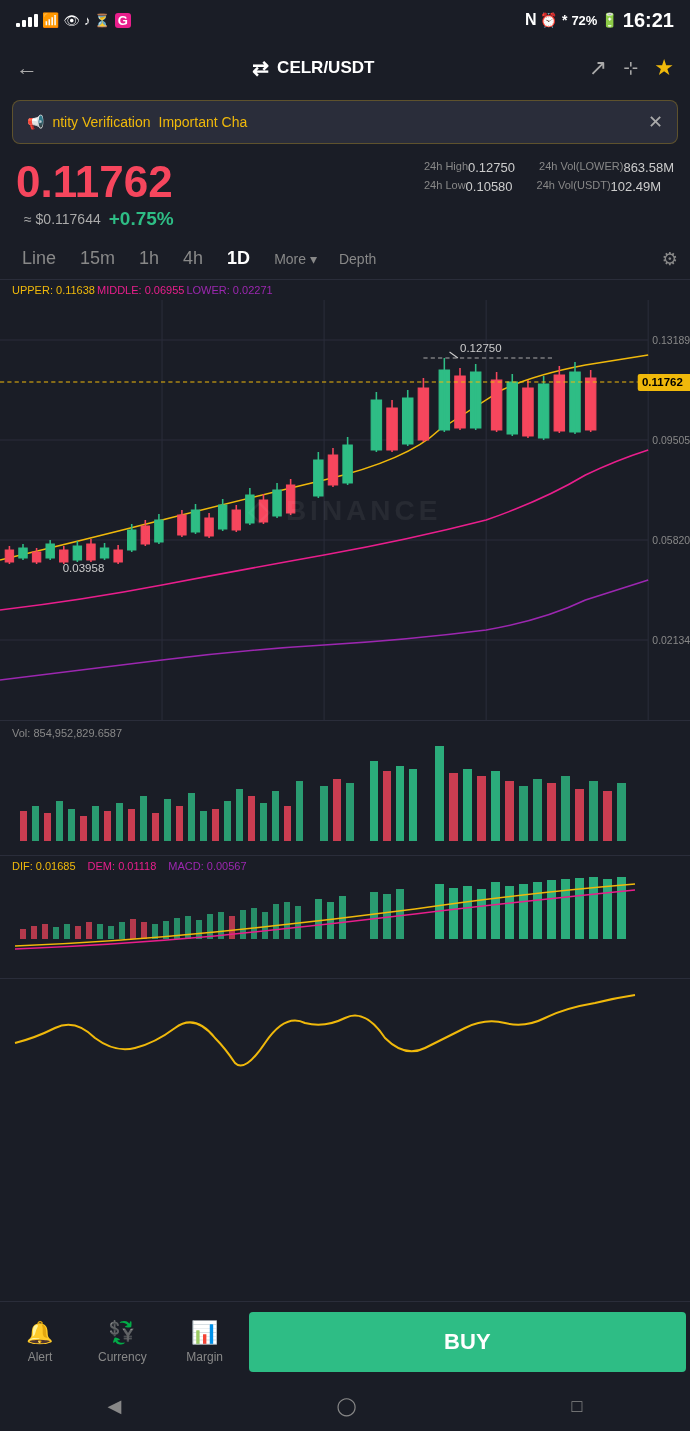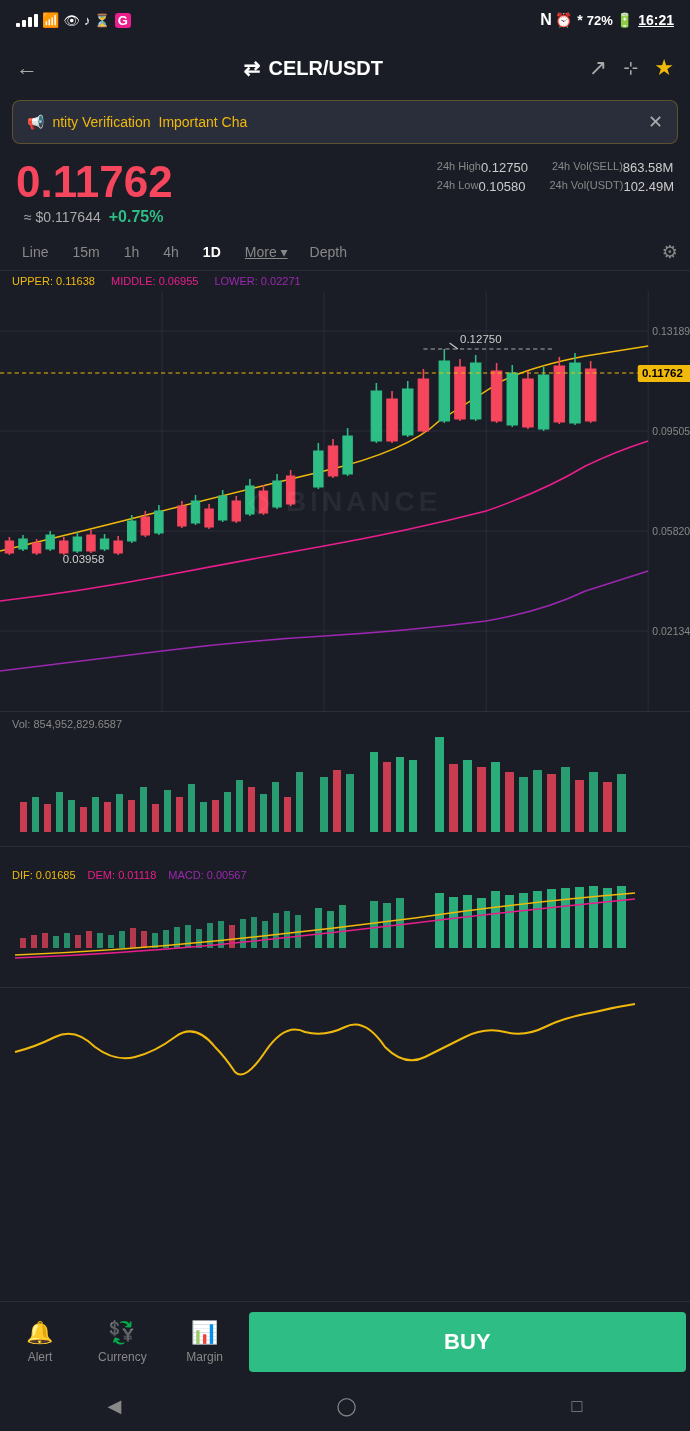--- a/index.html
+++ b/index.html
@@ -65,52 +65,52 @@
     
     .price-section {
       display: flex;
       padding: 12px 16px 8px;
       align-items: flex-start;
       justify-content: space-between;
     }
     .price-left { display: flex; flex-direction: column; gap: 4px; }
     .main-price { font-size: 44px; font-weight: 700; color: #f6465d; line-height: 1; }
     .price-usd { font-size: 14px; color: #aaa; margin-left: 8px; }
-    .price-change { color: #2ebd85; font-size: 16px; font-weight: 600; }
+    .price-change { color: #2ebd85; font-size: 19px; font-weight: 600; }
     .price-stats { display: flex; flex-direction: column; gap: 4px; }
     .stat-row { display: flex; gap: 24px; }
     .stat-item { display: flex; }
     .stat-label { font-size: 11px; color: #888; }
     .stat-value { font-size: 13px; color: #ccc; font-weight: 500; }
 
     
     .chart-tabs {
       display: flex;
       align-items: center;
       padding: 4px 12px;
       border-bottom: 1px solid #2a2d3a;
       gap: 4px;
     }
     .tab-item {
       padding: 6px 10px;
-      font-size: 14px;
+      font-size: 18px;
       color: #888;
       cursor: pointer;
       border-radius: 4px;
     }
     .tab-item.active { color: #fff; font-weight: 700; }
-    .tab-more { display: flex; align-items: center; color: #888; font-size: 14px; cursor: pointer; gap: 2px; text-decoration: underline; }
+    .tab-more { display: flex; align-items: center; color: #888; font-size: 14px; cursor: pointer; gap: 2px; }
     .tab-depth { color: #888; font-size: 14px; cursor: pointer; margin-left: 8px; }
     .tab-settings { margin-left: auto; color: #888; font-size: 18px; cursor: pointer; }
 
     
     .bollinger-labels {
       display: flex;
       padding: 4px 12px;
-      gap: 16px;
+      gap: 2px;
       font-size: 11px;
       background: #1a1d26;
     }
     .bb-upper { color: #f0b90b; }
     .bb-middle { color: #e91e8c; }
     .bb-lower { color: #9c27b0; }
 
     
     .chart-container {
       position: relative;
@@ -136,21 +136,21 @@
       background: #1a1d26;
       border-top: 1px solid #2a2d3a;
       padding: 4px 12px 0;
     }
     .vol-label { font-size: 11px; color: #888; padding: 2px 0; }
 
     
     .macd-section {
       background: #1a1d26;
       border-top: 1px solid #2a2d3a;
-      padding: 20px 12px 0;
+      padding: 2px 12px 0;
     }
     .macd-labels { display: flex; gap: 12px; font-size: 11px; padding: 2px 0; }
     .dif-label { color: #f0b90b; }
     .dem-label { color: #e91e8c; }
     .macd-label { color: #9c27b0; }
 
     
     .rsi-section {
       background: #1a1d26;
       border-top: 1px solid #2a2d3a;
@@ -244,29 +244,29 @@
     <span style="font-size:13px;">♪</span>
     <span style="font-size:13px;">⏳</span>
     <span style="font-size:13px; background:#e91e8c; padding:0 3px; border-radius:3px; color:#fff; font-weight:700;">G</span>
   </div>
   <div class="status-right">
     <span style="font-size:16px;">N</span>
     <span style="font-size:14px;">⏰</span>
     <span style="font-size:14px;">*</span>
     <span>72%</span>
     <span style="font-size:14px;">🔋</span>
-    <span style="font-size:14px; font-weight:700;text-decoration:underline;">16:21</span>
+    <span style="font-size:20px; font-weight:700;">16:21</span>
   </div>
 </div>
 
 <div class="header">
   <span style="font-size:22px; color:#aaa; cursor:pointer;">←</span>
   <div class="header-title">
     <span style="font-size:20px;">⇄</span>
-    <span style="font-size:20px; font-weight:700;">CELR/USDT</span>
+    <span style="font-size:17px; font-weight:700;">CELR/USDT</span>
   </div>
   <div class="header-icons">
     <span class="header-icon">↗</span>
     <span class="header-icon" style="font-size:18px;">⊹</span>
     <span class="star-icon">★</span>
   </div>
 </div>
 
 <div class="banner">
   <div class="banner-content">
@@ -285,21 +285,21 @@
       <span class="price-change">+0.75%</span>
     </div>
   </div>
   <div class="price-stats">
     <div class="stat-row">
       <div class="stat-item">
         <span class="stat-label">24h High</span>
         <span class="stat-value">0.12750</span>
       </div>
       <div class="stat-item">
-        <span class="stat-label">24h Vol(SELL)</span>
+        <span class="stat-label">24h Vol(LOWER)</span>
         <span class="stat-value">863.58M</span>
       </div>
     </div>
     <div class="stat-row">
       <div class="stat-item">
         <span class="stat-label">24h Low</span>
         <span class="stat-value">0.10580</span>
       </div>
       <div class="stat-item">
         <span class="stat-label">24h Vol(USDT)</span>

